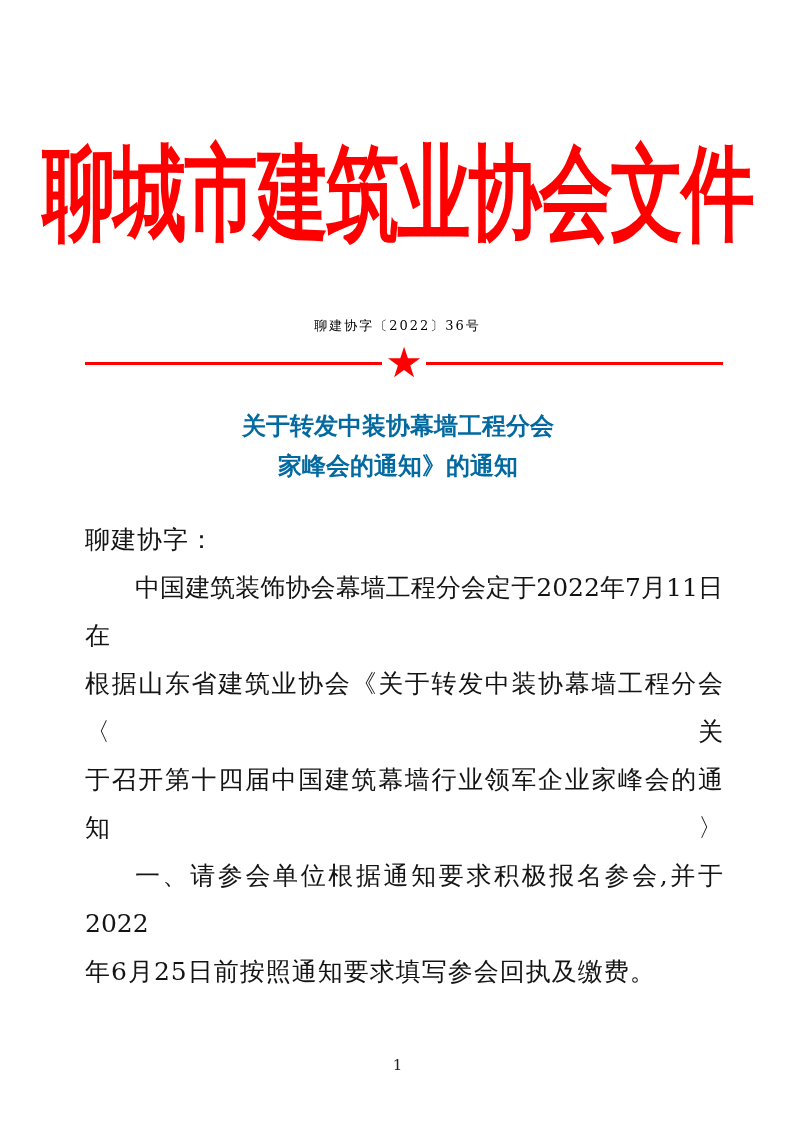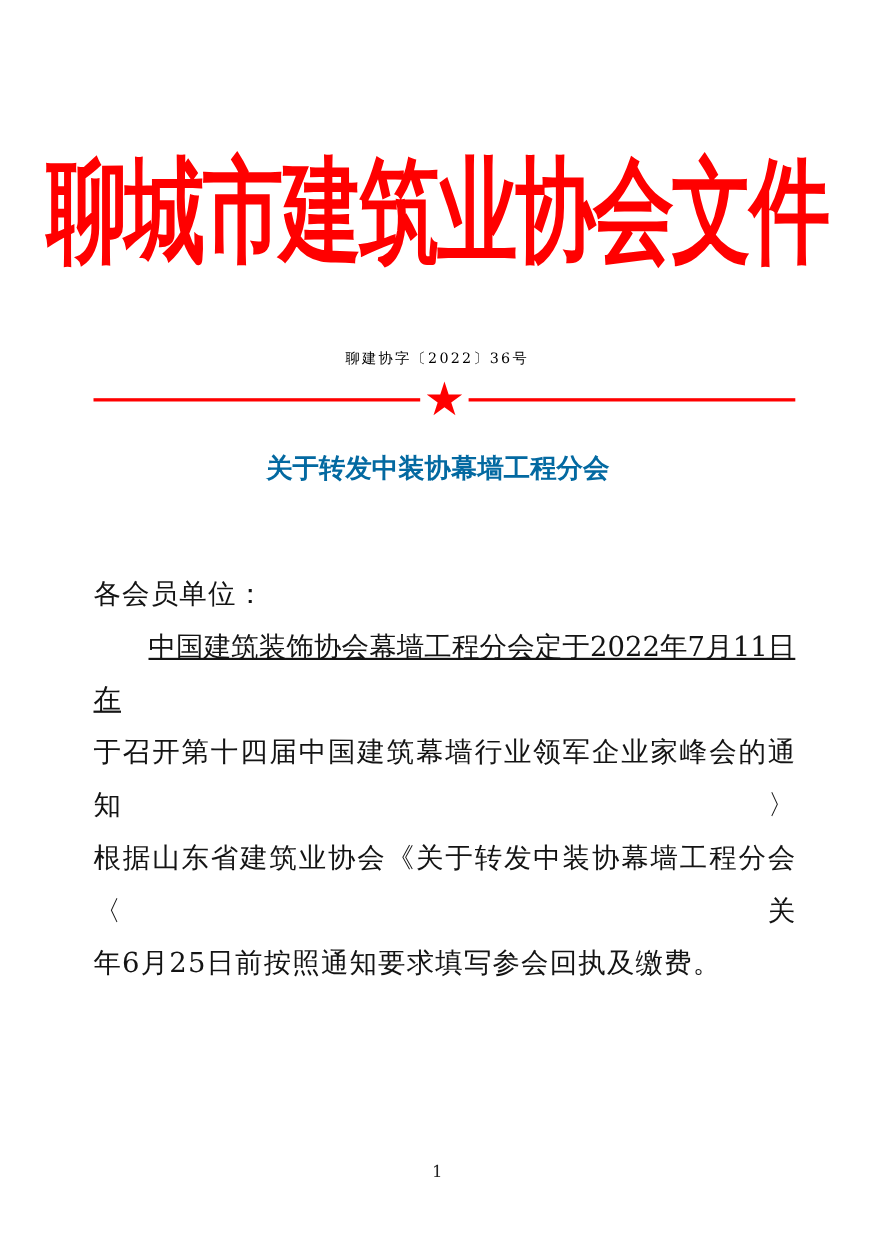--- a/index.html
+++ b/index.html
@@ -86,21 +86,21 @@
   .doc-body {
     position: absolute;
     top: 516px;
     left: 85px;
     width: 638px;
     font-size: 25px;
     line-height: 48px;
     color: #141414;
   }
   .body-line { white-space: nowrap; letter-spacing: 1px; }
-  .body-line.indent { text-indent: 2em; text-decoration: underline; }
+  .body-line.indent { text-indent: 2em; }
   .body-line.justify {
     white-space: normal;
     letter-spacing: 0;
     text-align: justify;
     text-align-last: justify;
     text-justify: inter-ideograph;
   }
   .page-number {
     position: absolute;
     top: 1056px;
@@ -121,25 +121,27 @@
   <div class="doc-number">聊建协字〔2022〕36号</div>
 
   <div class="divider">
     <span class="rule"></span>
     <span class="star">★</span>
     <span class="rule"></span>
   </div>
 
   <div class="subject">
     <div class="subject-line">关于转发中装协幕墙工程分会</div>
+    <div class="subject-line">家峰会的通知》的通知</div>
   </div>
 
   <div class="doc-body" id="doc-body">
-      <div class="body-line">各会员单位：</div>
+      <div class="body-line">聊建协字：</div>
       <div class="body-line indent justify">中国建筑装饰协会幕墙工程分会定于2022年7月11日在</div>
+      <div class="body-line justify">根据山东省建筑业协会《关于转发中装协幕墙工程分会〈关</div>
       <div class="body-line justify">于召开第十四届中国建筑幕墙行业领军企业家峰会的通知〉</div>
-      <div class="body-line justify">根据山东省建筑业协会《关于转发中装协幕墙工程分会〈关</div>
+      <div class="body-line indent justify">一、请参会单位根据通知要求积极报名参会,并于2022</div>
       <div class="body-line">年6月25日前按照通知要求填写参会回执及缴费。</div>
     </div>
 
   <div class="page-number">1</div>
 
 </div>
 
 </body></html>

